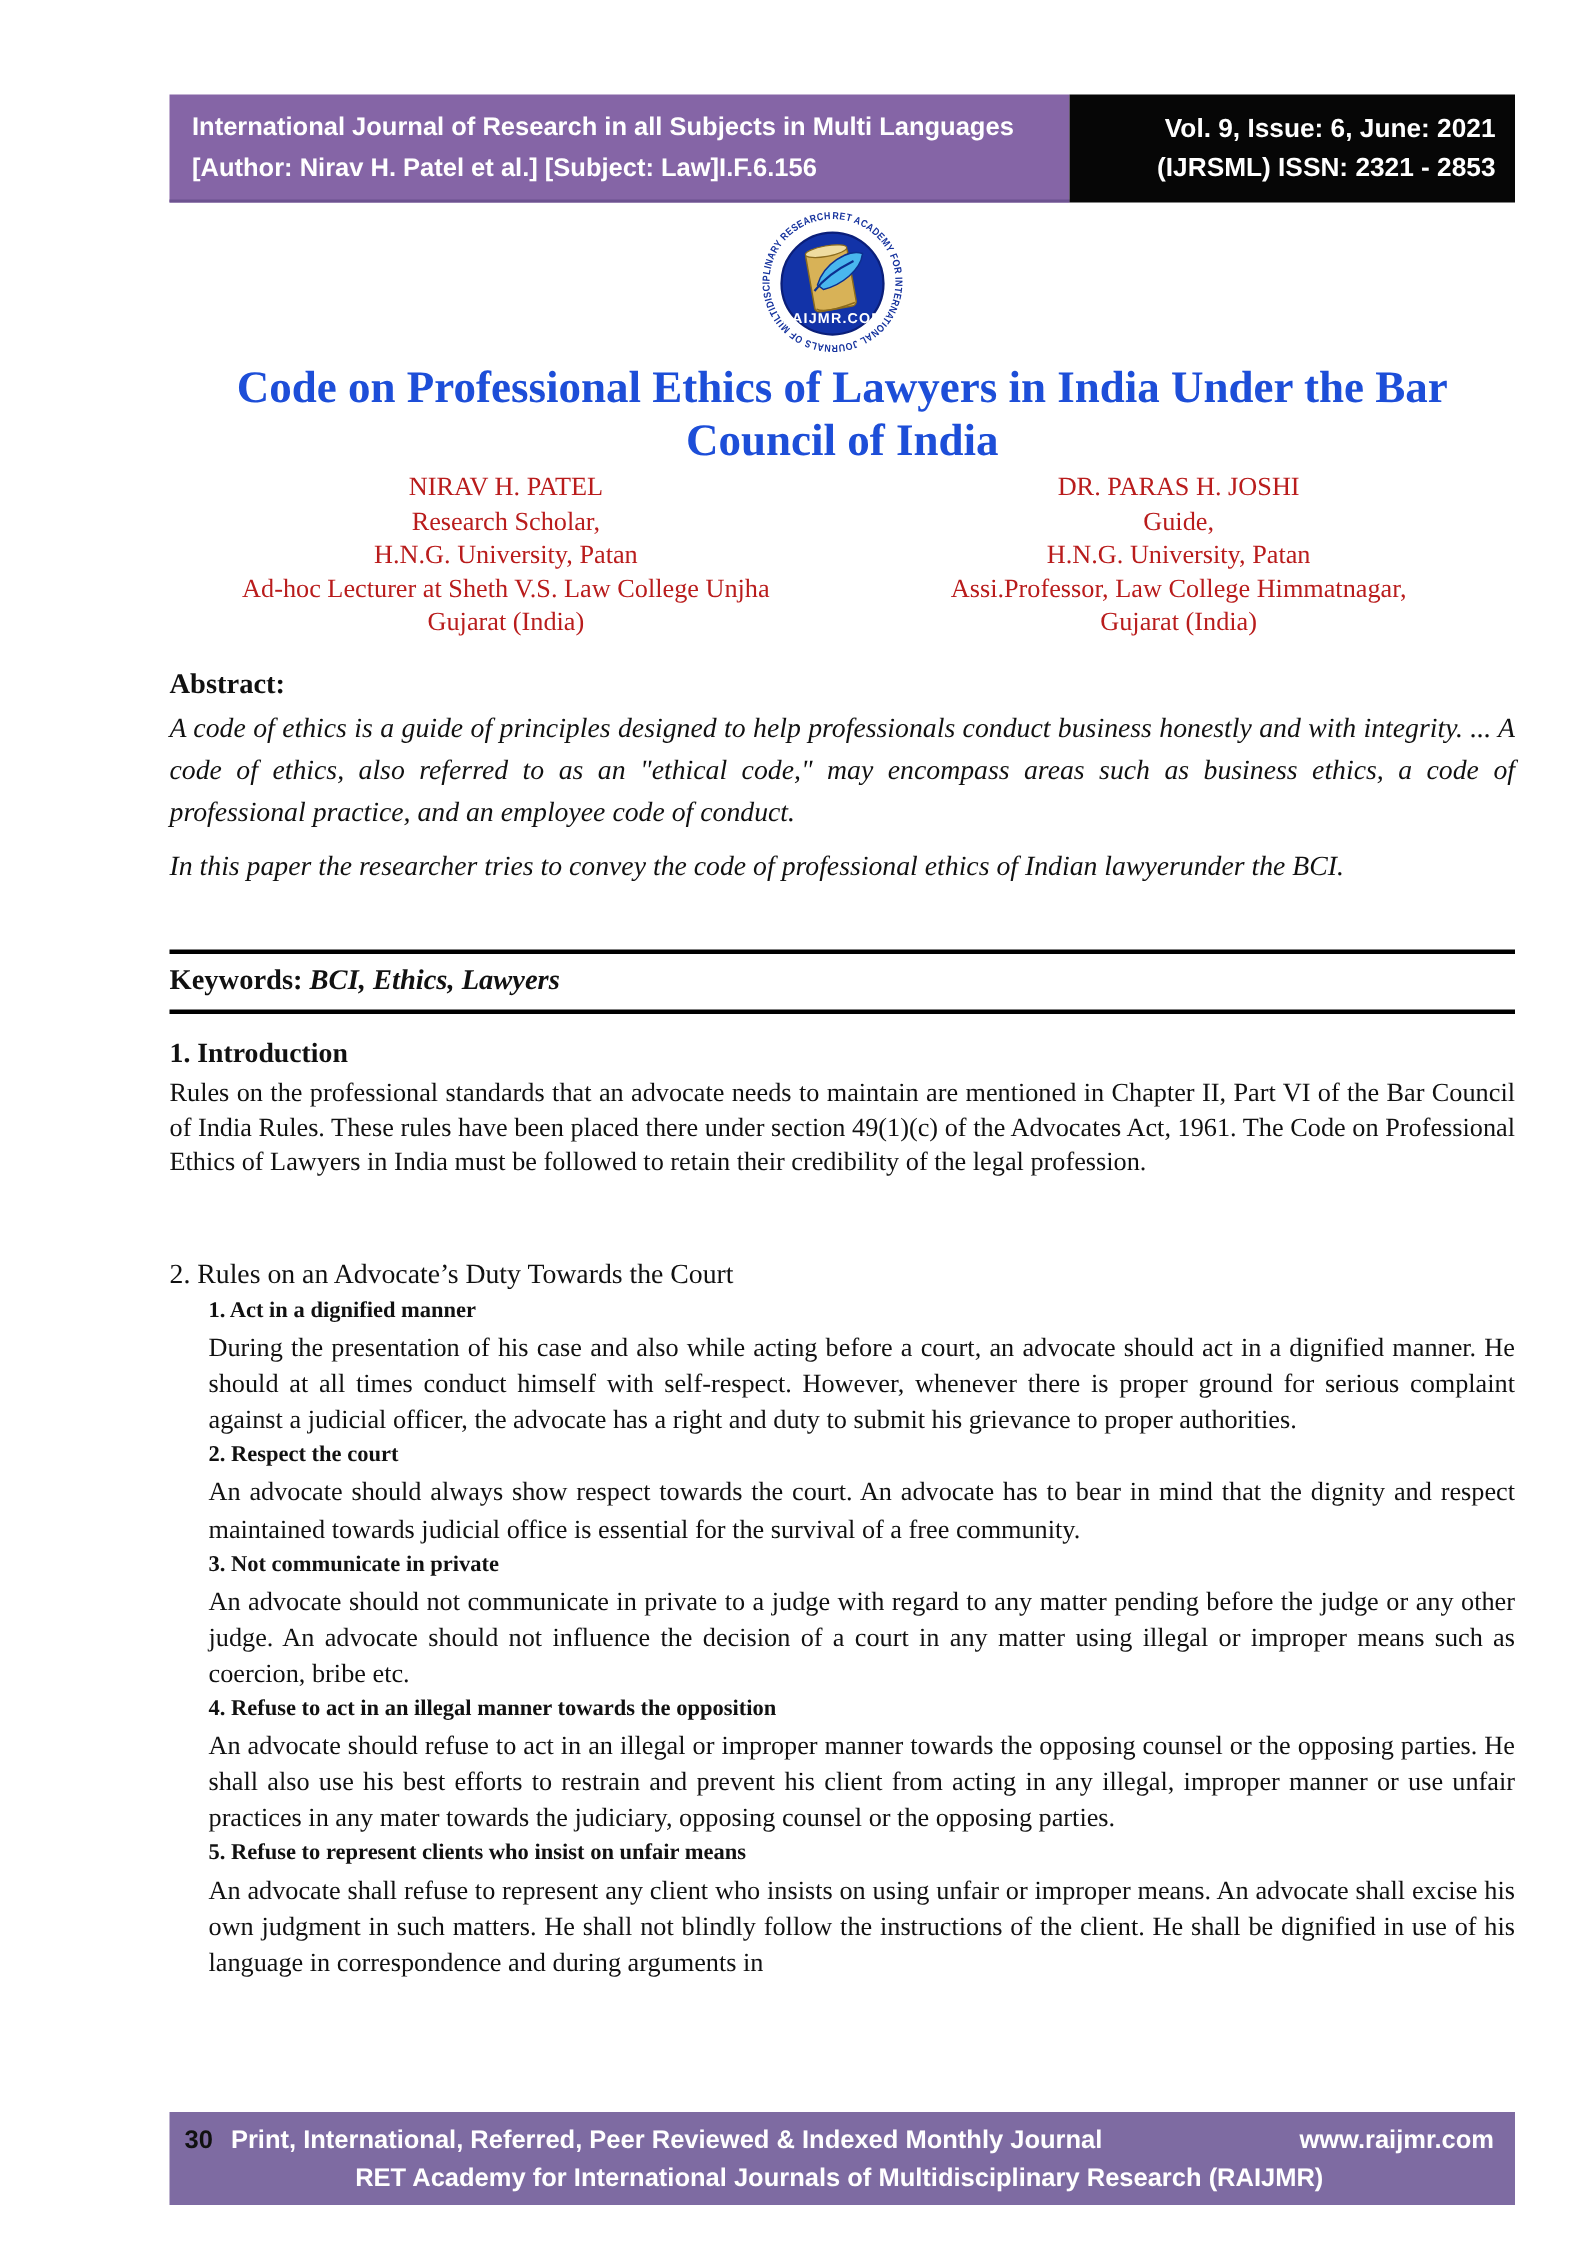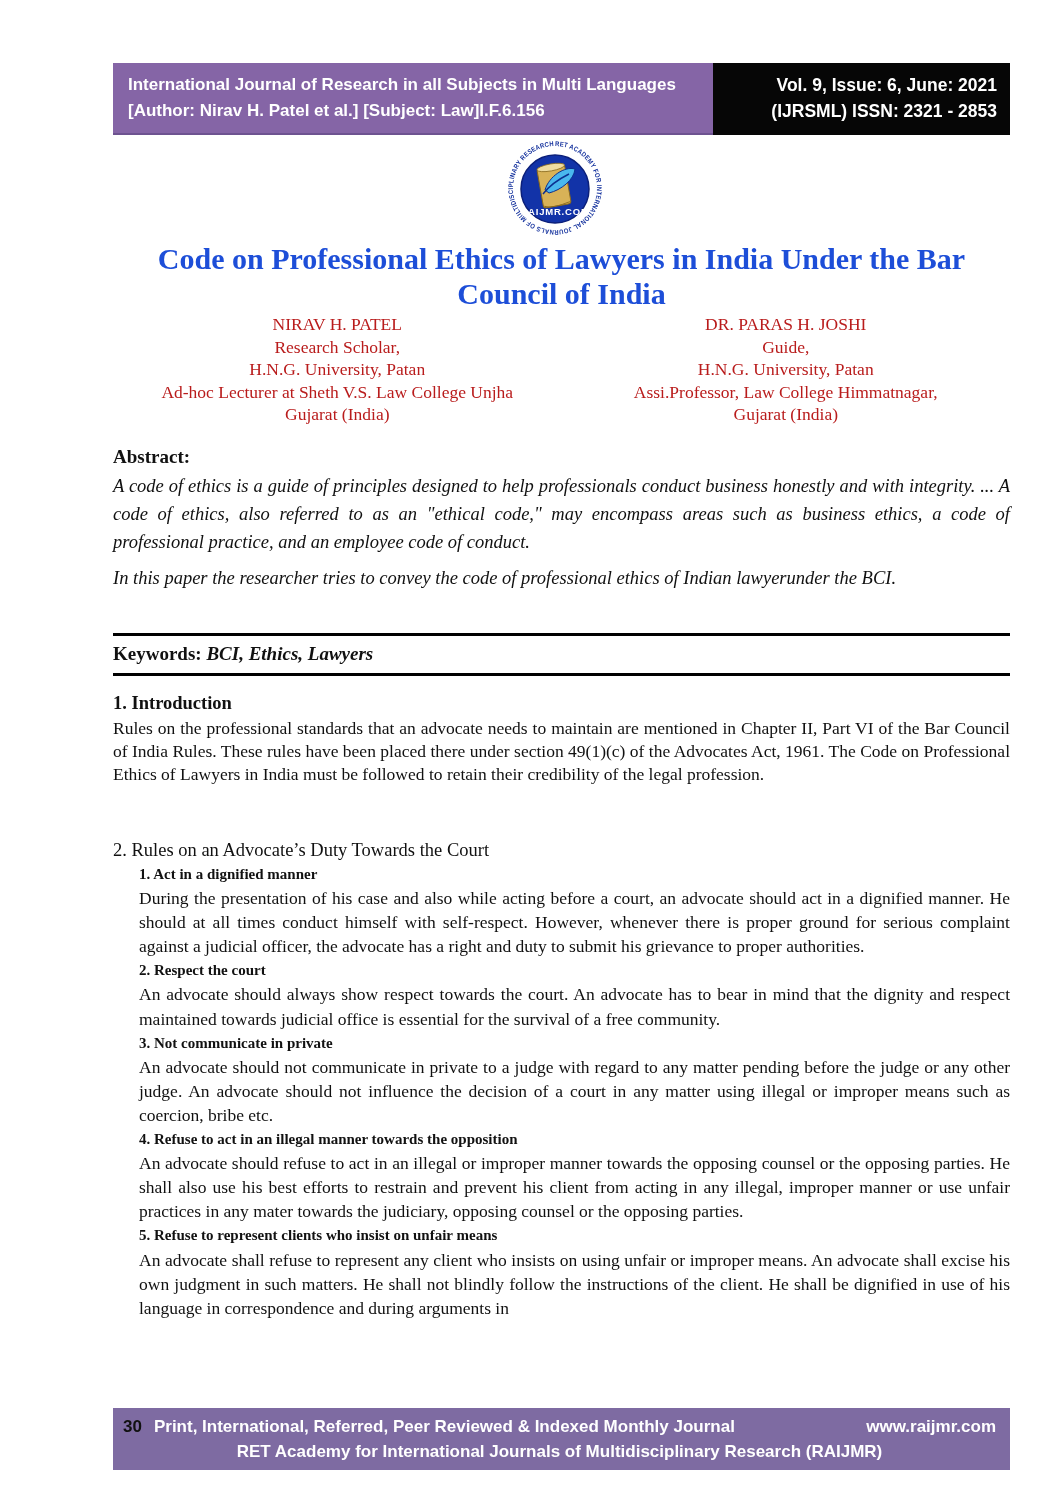--- a/index.html
+++ b/index.html
@@ -12,21 +12,21 @@
   .abs { position:absolute; }
 
   
   .header-band {
     top:63px; left:113px; width:897px; height:72px;
     display:flex; font-family:"Liberation Sans", sans-serif;
   }
   .header-left {
     flex:1; background:#8565A6; color:#fff;
     padding:9px 32px 8px 15px;
-    display:flex; flex-direction:column; 
+    display:flex; flex-direction:column; justify-content:space-between;
     font-weight:bold; font-size:17px; line-height:26px;
     border-bottom:2px solid #6d5390;
   }
   .header-right {
     width:297px; background:#060606; color:#fff;
     padding:9px 13px 8px 13px;
     display:flex; flex-direction:column; 
     font-weight:bold; font-size:17.5px; line-height:26px; text-align:right;
   }
 

